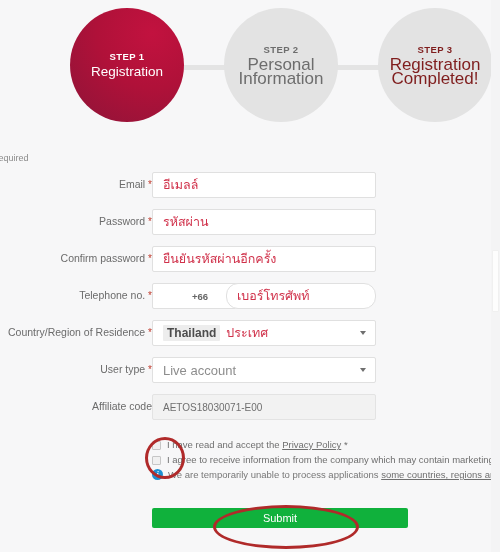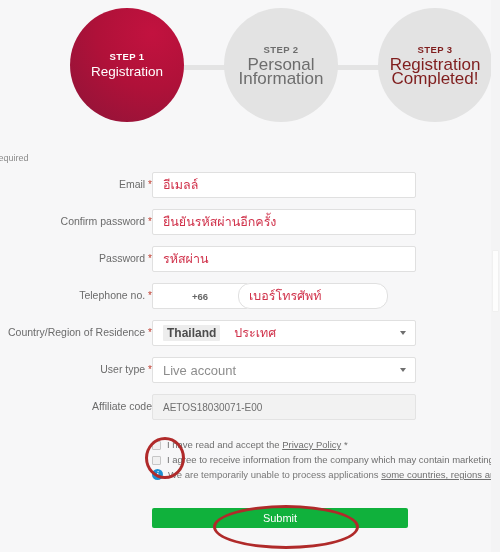--- a/index.html
+++ b/index.html
@@ -97,21 +97,21 @@
     text-align: right;
     font-size: 10.5px;
     color: #6b6b6b;
     white-space: nowrap;
   }
   .req { color: #c0392b; font-size: 10px; }
 
   .ctrl {
     position: absolute;
     left: 152px;
-    width: 264px;
+    width: 224px;
     height: 26px;
     box-sizing: border-box;
     background: #ffffff;
     border: 1px solid #e0e0e0;
     border-radius: 2px;
     display: flex;
     align-items: center;
     padding: 0 10px;
     font-size: 11px;
   }
@@ -123,40 +123,40 @@
 
   .tel-prefix {
     left: 152px;
     width: 96px;
     justify-content: center;
     color: #666;
     font-size: 9.5px;
     font-weight: bold;
   }
   .tel-input {
-    left: 238px;
+    left: 226px;
     width: 150px;
     border-radius: 12px;
   }
 
   .select-ctrl {
     background: #ffffff;
     justify-content: flex-start;
     position: relative;
   }
   .sel-value {
     font-size: 12px;
     font-weight: bold;
     color: #4c4c4c;
     background: #ededed;
     padding: 1px 4px;
     border-radius: 1px;
   }
   .sel-th {
-    margin-left: 14px;
+    margin-left: 6px;
     text-align: right;
   }
   .caret {
     position: absolute;
     right: 9px;
     top: 50%;
     transform: translateY(-50%);
     width: 0;
     height: 0;
     border-left: 3.5px solid transparent;
@@ -334,35 +334,35 @@
       <span>Email</span>
       <span class="req">*</span>
     </div>
     <div class="ctrl">
       <span class="ph-th">อีเมลล์</span>
     </div>
   </div>
 
   <div class="row">
     <div class="lbl">
+      <span>Password</span>
+      <span class="req">*</span>
+    </div>
+    <div class="ctrl">
+      <span class="ph-th">รหัสผ่าน</span>
+    </div>
+  </div>
+
+  <div class="row">
+    <div class="lbl">
       <span>Confirm password</span>
       <span class="req">*</span>
     </div>
     <div class="ctrl">
       <span class="ph-th">ยืนยันรหัสผ่านอีกครั้ง</span>
-    </div>
-  </div>
-
-  <div class="row">
-    <div class="lbl">
-      <span>Password</span>
-      <span class="req">*</span>
-    </div>
-    <div class="ctrl">
-      <span class="ph-th">รหัสผ่าน</span>
     </div>
   </div>
 
   <div class="row">
     <div class="lbl">
       <span>Telephone no.</span>
       <span class="req">*</span>
     </div>
     <div class="ctrl tel-prefix">+66</div>
     <div class="ctrl tel-input">

